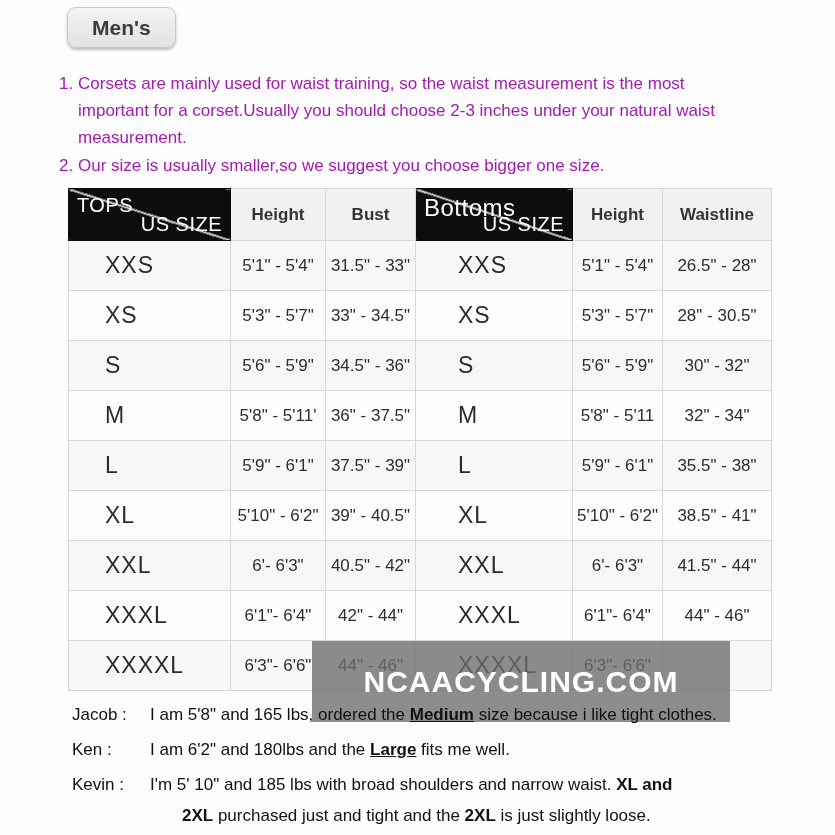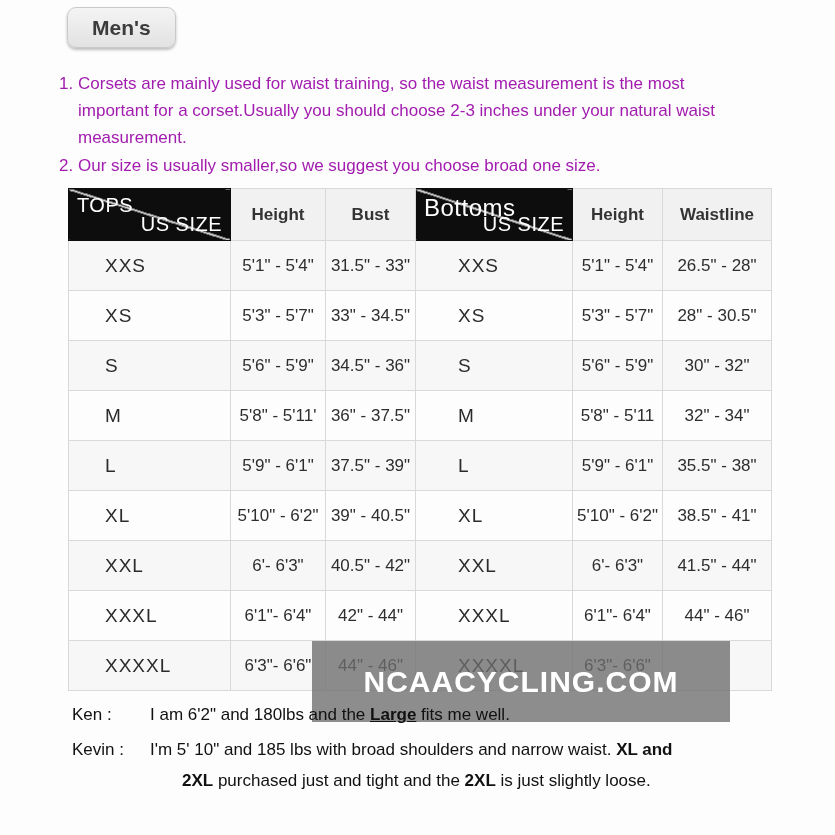--- a/index.html
+++ b/index.html
@@ -50,21 +50,21 @@
     border-color:#0d0d0d;
     background-image:linear-gradient(to top right,
       transparent calc(50% - 1px), #cccccc calc(50% - 1px),
       #cccccc calc(50% + 1px), transparent calc(50% + 1px));
   }
   th.corner .c-top{position:absolute;top:5px;left:8px;font-size:20px;letter-spacing:.5px;}
   th.corner .c-bottom{position:absolute;bottom:4px;right:8px;font-size:20px;letter-spacing:.5px;}
   th.corner.bottoms .c-top{font-size:24px;}
   tbody tr:nth-child(odd) td{background:#f7f7f7;}
   tbody tr:nth-child(even) td{background:#fdfdfd;}
-  td.c0,td.c3{text-align:left;font-size:19px;letter-spacing:1px;color:#2b2b2b;}
+  td.c0,td.c3{text-align:left;font-size:23px;letter-spacing:1px;color:#2b2b2b;}
   td.c0{padding-left:36px;}
   td.c3{padding-left:42px;}
   td.c1,td.c2,td.c4,td.c5{text-align:center;font-size:17px;}
 
   
   .watermark{
     position:absolute;left:312px;top:641px;width:418px;height:81px;
     background:rgba(109,109,109,0.78);
     display:flex;align-items:center;justify-content:center;
     color:#ffffff;font-weight:bold;font-size:30px;letter-spacing:1px;
@@ -82,21 +82,21 @@
 </style>
 </head>
 <body>
 
 <div class="page">
 
   <button id="btn-gender" class="pill-btn">Men's</button>
 
   <ol class="notes">
     <li>Corsets are mainly used for waist training, so the waist measurement is the most important for a corset.Usually you should choose 2-3 inches under your natural waist measurement.</li>
-    <li>Our size is usually smaller,so we suggest you choose broad one size.</li>
+    <li>Our size is usually smaller,so we suggest you choose bigger one size.</li>
   </ol>
 
   <table class="size-table">
     <colgroup>
       <col class="w0">
         <col class="w1">
         <col class="w2">
       <col class="w3">
         <col class="w4">
         <col class="w5">
@@ -192,20 +192,24 @@
         </tr>
       </tbody>
   </table>
 
   <div class="watermark">
     <span>NCAACYCLING.COM</span>
   </div>
 
   <div class="testimonials">
     <div class="t-row">
+      <span class="t-name">Jacob :</span>
+      <div class="t-body"><span>I am 5'8" and 165 lbs, ordered the </span><b class="u">Medium</b><span> size because i like tight clothes.</span></div>
+    </div>
+    <div class="t-row">
       <span class="t-name">Ken :</span>
       <div class="t-body"><span>I am 6'2" and 180lbs and the </span><b class="u">Large</b><span> fits me well.</span></div>
     </div>
     <div class="t-row">
       <span class="t-name">Kevin :</span>
       <div class="t-body">
         <div><span>I'm 5' 10" and 185 lbs with broad shoulders and narrow waist. </span><b>XL and</b></div>
         <div class="t-line2"><b>2XL</b><span> purchased just  and tight and the </span><b>2XL</b><span> is just slightly loose.</span></div>
       </div>
     </div>

